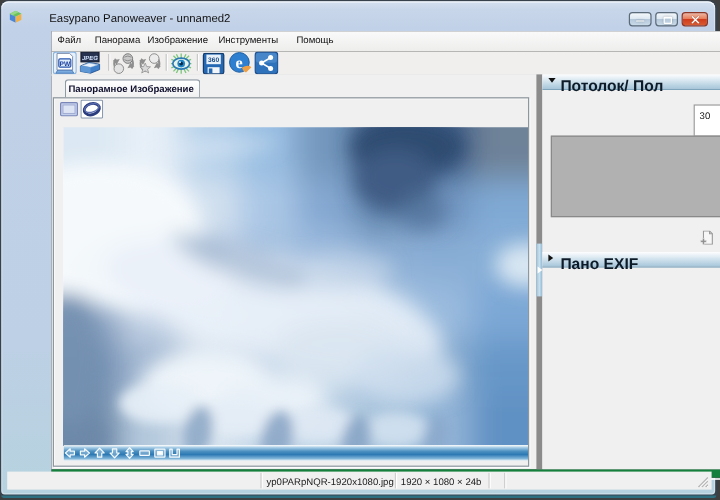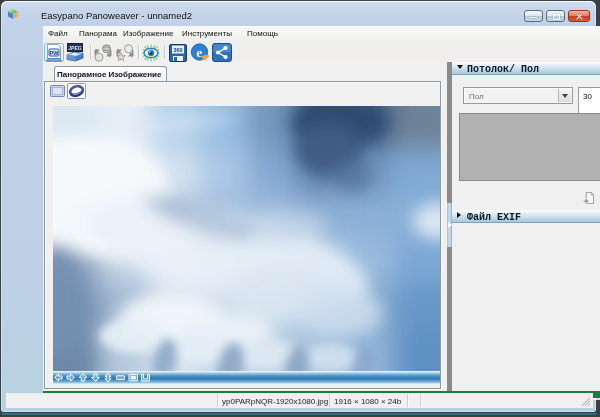--- a/index.html
+++ b/index.html
@@ -25,21 +25,21 @@
 #pane{position:absolute;left:1px;top:19px;width:397px;height:308px;border:1px solid #8d979f;box-sizing:border-box;background:#f0f0f0;box-shadow:1px 1px 0 rgba(255,255,255,.9), inset 1px 1px 0 rgba(255,255,255,.6);}
 #tab span{position:absolute;left:2px;top:2.5px;font-size:8px;font-weight:bold;color:#10102e;}
 #cloud{position:absolute;left:10px;top:44px;}
 #strip{position:absolute;left:10px;top:309px;width:387px;height:13px;background:linear-gradient(#ffffff 0,#a6cce6 15%,#4e91c2 38%,#2d79b4 60%,#7db3d8 85%,#e8f1f7 100%);}
 #split{position:absolute;left:404px;top:0px;width:5px;height:329px;background:#8b8b8b;}
 #splitblue{position:absolute;left:404px;top:141px;width:5px;height:44px;background:linear-gradient(90deg,#9fc2da,#c9e0ee 50%,#8fb5d2);}
 #splitblue::after{content:"";position:absolute;left:0.5px;top:19px;border-left:4px solid #ffffff;border-top:3px solid transparent;border-bottom:3px solid transparent;}
 #panel{position:absolute;left:409px;top:0;right:0;height:329px;background:#f0f0f0;}
 .phead{position:absolute;left:0;width:100%;height:12px;background:linear-gradient(#fdfdfe 0,#d5e5ef 45%,#a7c6da 100%);border-bottom:1px solid #7fa5bc;}
 .phead .tri{position:absolute;left:5px;top:3px;width:0;height:0;}
-.phead .lab{position:absolute;left:15px;top:1.5px;font-size:10px;font-weight:bold;color:#0d1b28;font-family:Liberation Mono, monospace;}
+.phead .lab{position:absolute;left:15px;top:1.5px;font-size:13px;font-weight:bold;color:#0d1b28;}
 #ph1{top:0px;}
 #ph2{top:148px;}
 .tri-d{border-left:3.5px solid transparent;border-right:3.5px solid transparent;border-top:4.5px solid #111;}
 .tri-r{border-top:3.5px solid transparent;border-bottom:3.5px solid transparent;border-left:4.5px solid #111;margin-top:-1px;}
 #combo{position:absolute;left:11px;top:25px;width:110px;height:17px;background:#f2f2f2;border:1px solid #9a9a9a;box-sizing:border-box;box-shadow:inset 1px 1px 0 #ffffff;}
 #combo .txt{position:absolute;left:5px;top:4px;font-size:8px;color:#6e6e6e;}
 #combo .btn{position:absolute;right:1px;top:1px;width:12px;height:13px;background:linear-gradient(#f4f4f4,#dcdcdc);border-left:1px solid #b5b5b5;}
 #combo .btn::after{content:"";position:absolute;left:3px;top:5px;border-left:3px solid transparent;border-right:3px solid transparent;border-top:4px solid #404040;}
 #spin{position:absolute;left:126px;top:25px;width:23px;height:27px;background:#fff;border:1px solid #9a9a9a;box-sizing:border-box;}
 #spin span{position:absolute;left:4px;top:3.5px;font-size:8px;color:#111;}
@@ -287,24 +287,20 @@
       </g>    
         </svg>
       </div>
     <div id="split"></div>
     <div id="splitblue"></div>
     <div id="panel">
       <div class="phead" id="ph1">
           <span class="tri tri-d"></span>
           <span class="lab">Потолок/ Пол</span>
         </div>
-      <div id="combo">
-          <span class="txt">Пол</span>
-          <span class="btn"></span>
-        </div>
       <div id="spin">
           <span>30</span>
         </div>
       <div id="spinbtn">
           <div class="b up"></div>
           <div class="b dn"></div>
         </div>
       <div id="listbox"></div>
       <svg class="abs" style="left:131px;top:130px" width="12" height="12" viewBox="0 0 13 13">
         <path d="M3.5 0.5 H9 L11.5 3 V12.5 H3.5 Z" fill="#f6f6f6" stroke="#9a9a9a"></path>
@@ -316,30 +312,30 @@
         <rect x="1" y="1.8" width="10" height="1.6" rx="0.8" fill="#e2e2e2" stroke="#909090" stroke-width="0.7"></rect>
         <rect x="4.2" y="0.5" width="3.6" height="1.3" fill="none" stroke="#909090" stroke-width="0.7"></rect>
         <g stroke="#9a9a9a" stroke-width="0.8">
             <line x1="4.2" y1="5.5" x2="4.2" y2="10.8"></line>
             <line x1="6" y1="5.5" x2="6" y2="10.8"></line>
             <line x1="7.8" y1="5.5" x2="7.8" y2="10.8"></line>
           </g>
       </svg>
       <div class="phead" id="ph2">
           <span class="tri tri-r"></span>
-          <span class="lab">Файл EXIF</span>
+          <span class="lab">Пано EXIF</span>
         </div>
     </div>
   </div>
 </div>
 <div id="status">
   <div class="ssep" style="left:211px"></div>
   <span class="abs" style="left:216px;top:3.5px">yp0PARpNQR-1920x1080.jpg</span>
   <div class="ssep" style="left:323px"></div>
-  <span class="abs" style="left:328px;top:3.5px">1916 × 1080 × 24b</span>
+  <span class="abs" style="left:328px;top:3.5px">1920 × 1080 × 24b</span>
   <div class="ssep" style="left:401px"></div>
   <div class="ssep" style="left:414px"></div>
   <svg class="abs" style="right:3px;bottom:2px" width="10" height="10" viewBox="0 0 10 10">
       <g stroke="#b6b6b6" stroke-width="1.3">
         <line x1="2" y1="10" x2="10" y2="2"></line>
         <line x1="5" y1="10" x2="10" y2="5"></line>
         <line x1="8" y1="10" x2="10" y2="8"></line>
       </g>
       <g stroke="#fdfdfd" stroke-width="0.8">
         <line x1="3" y1="10" x2="10" y2="3"></line>

